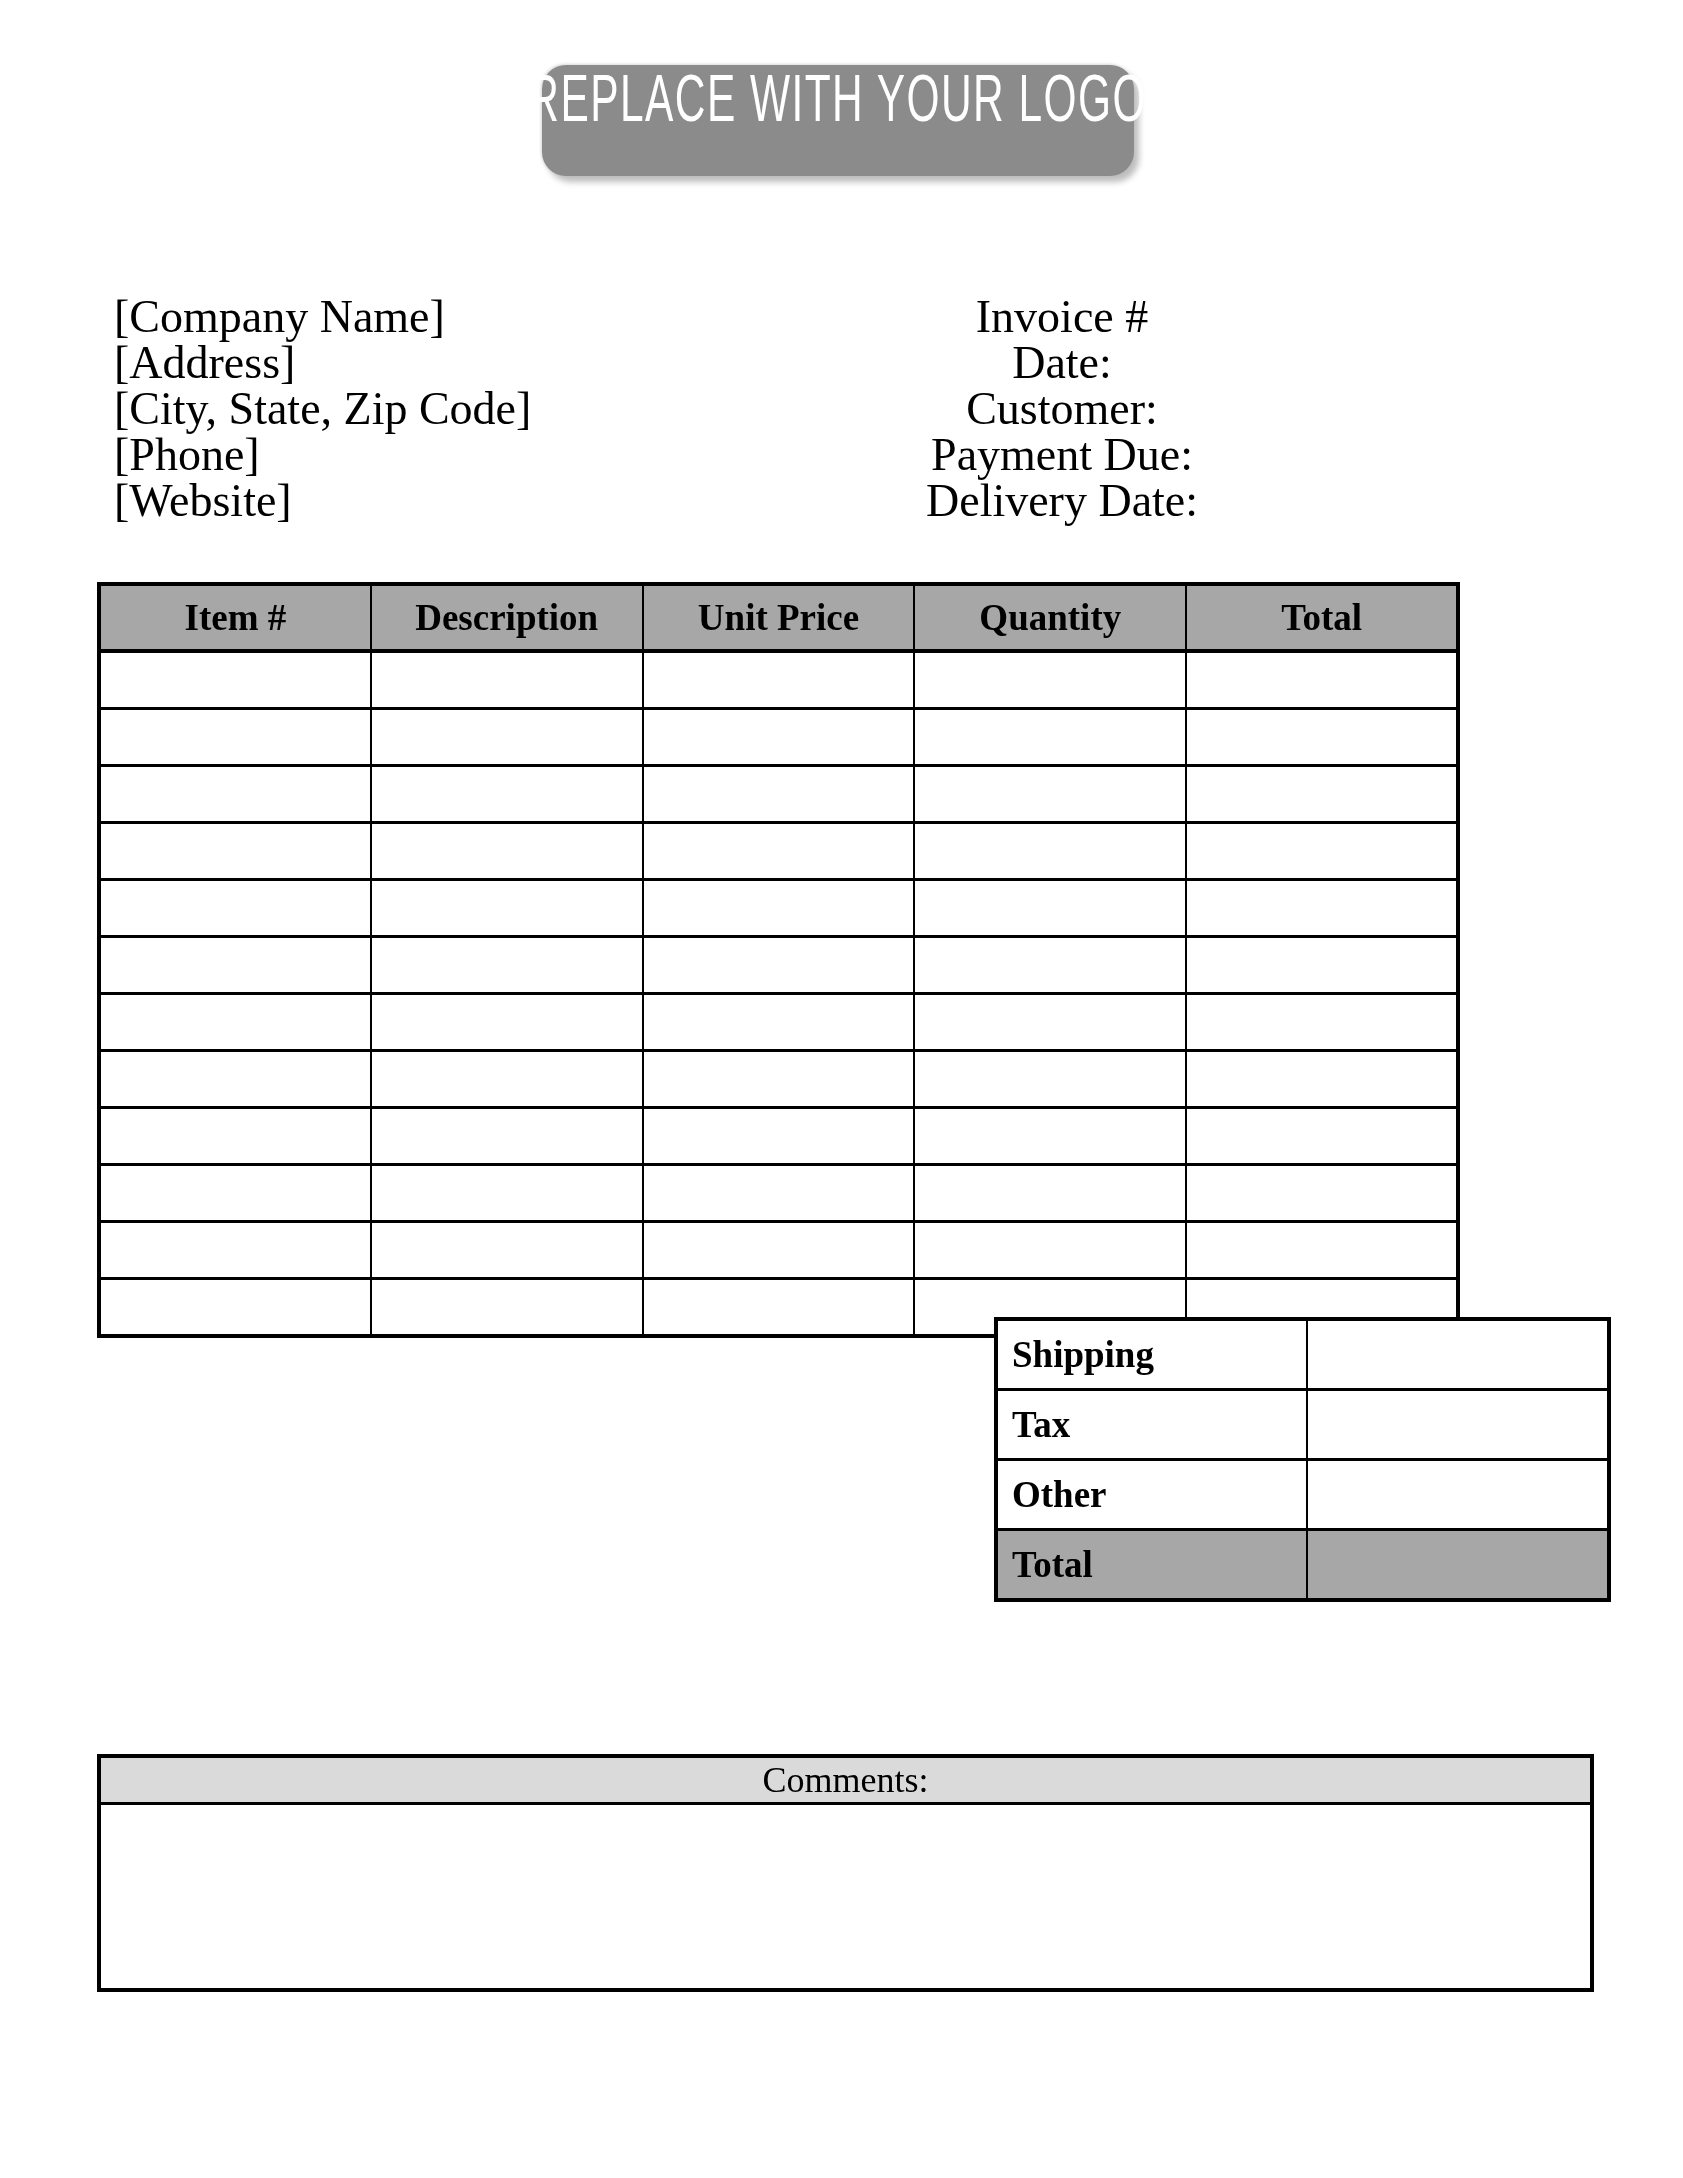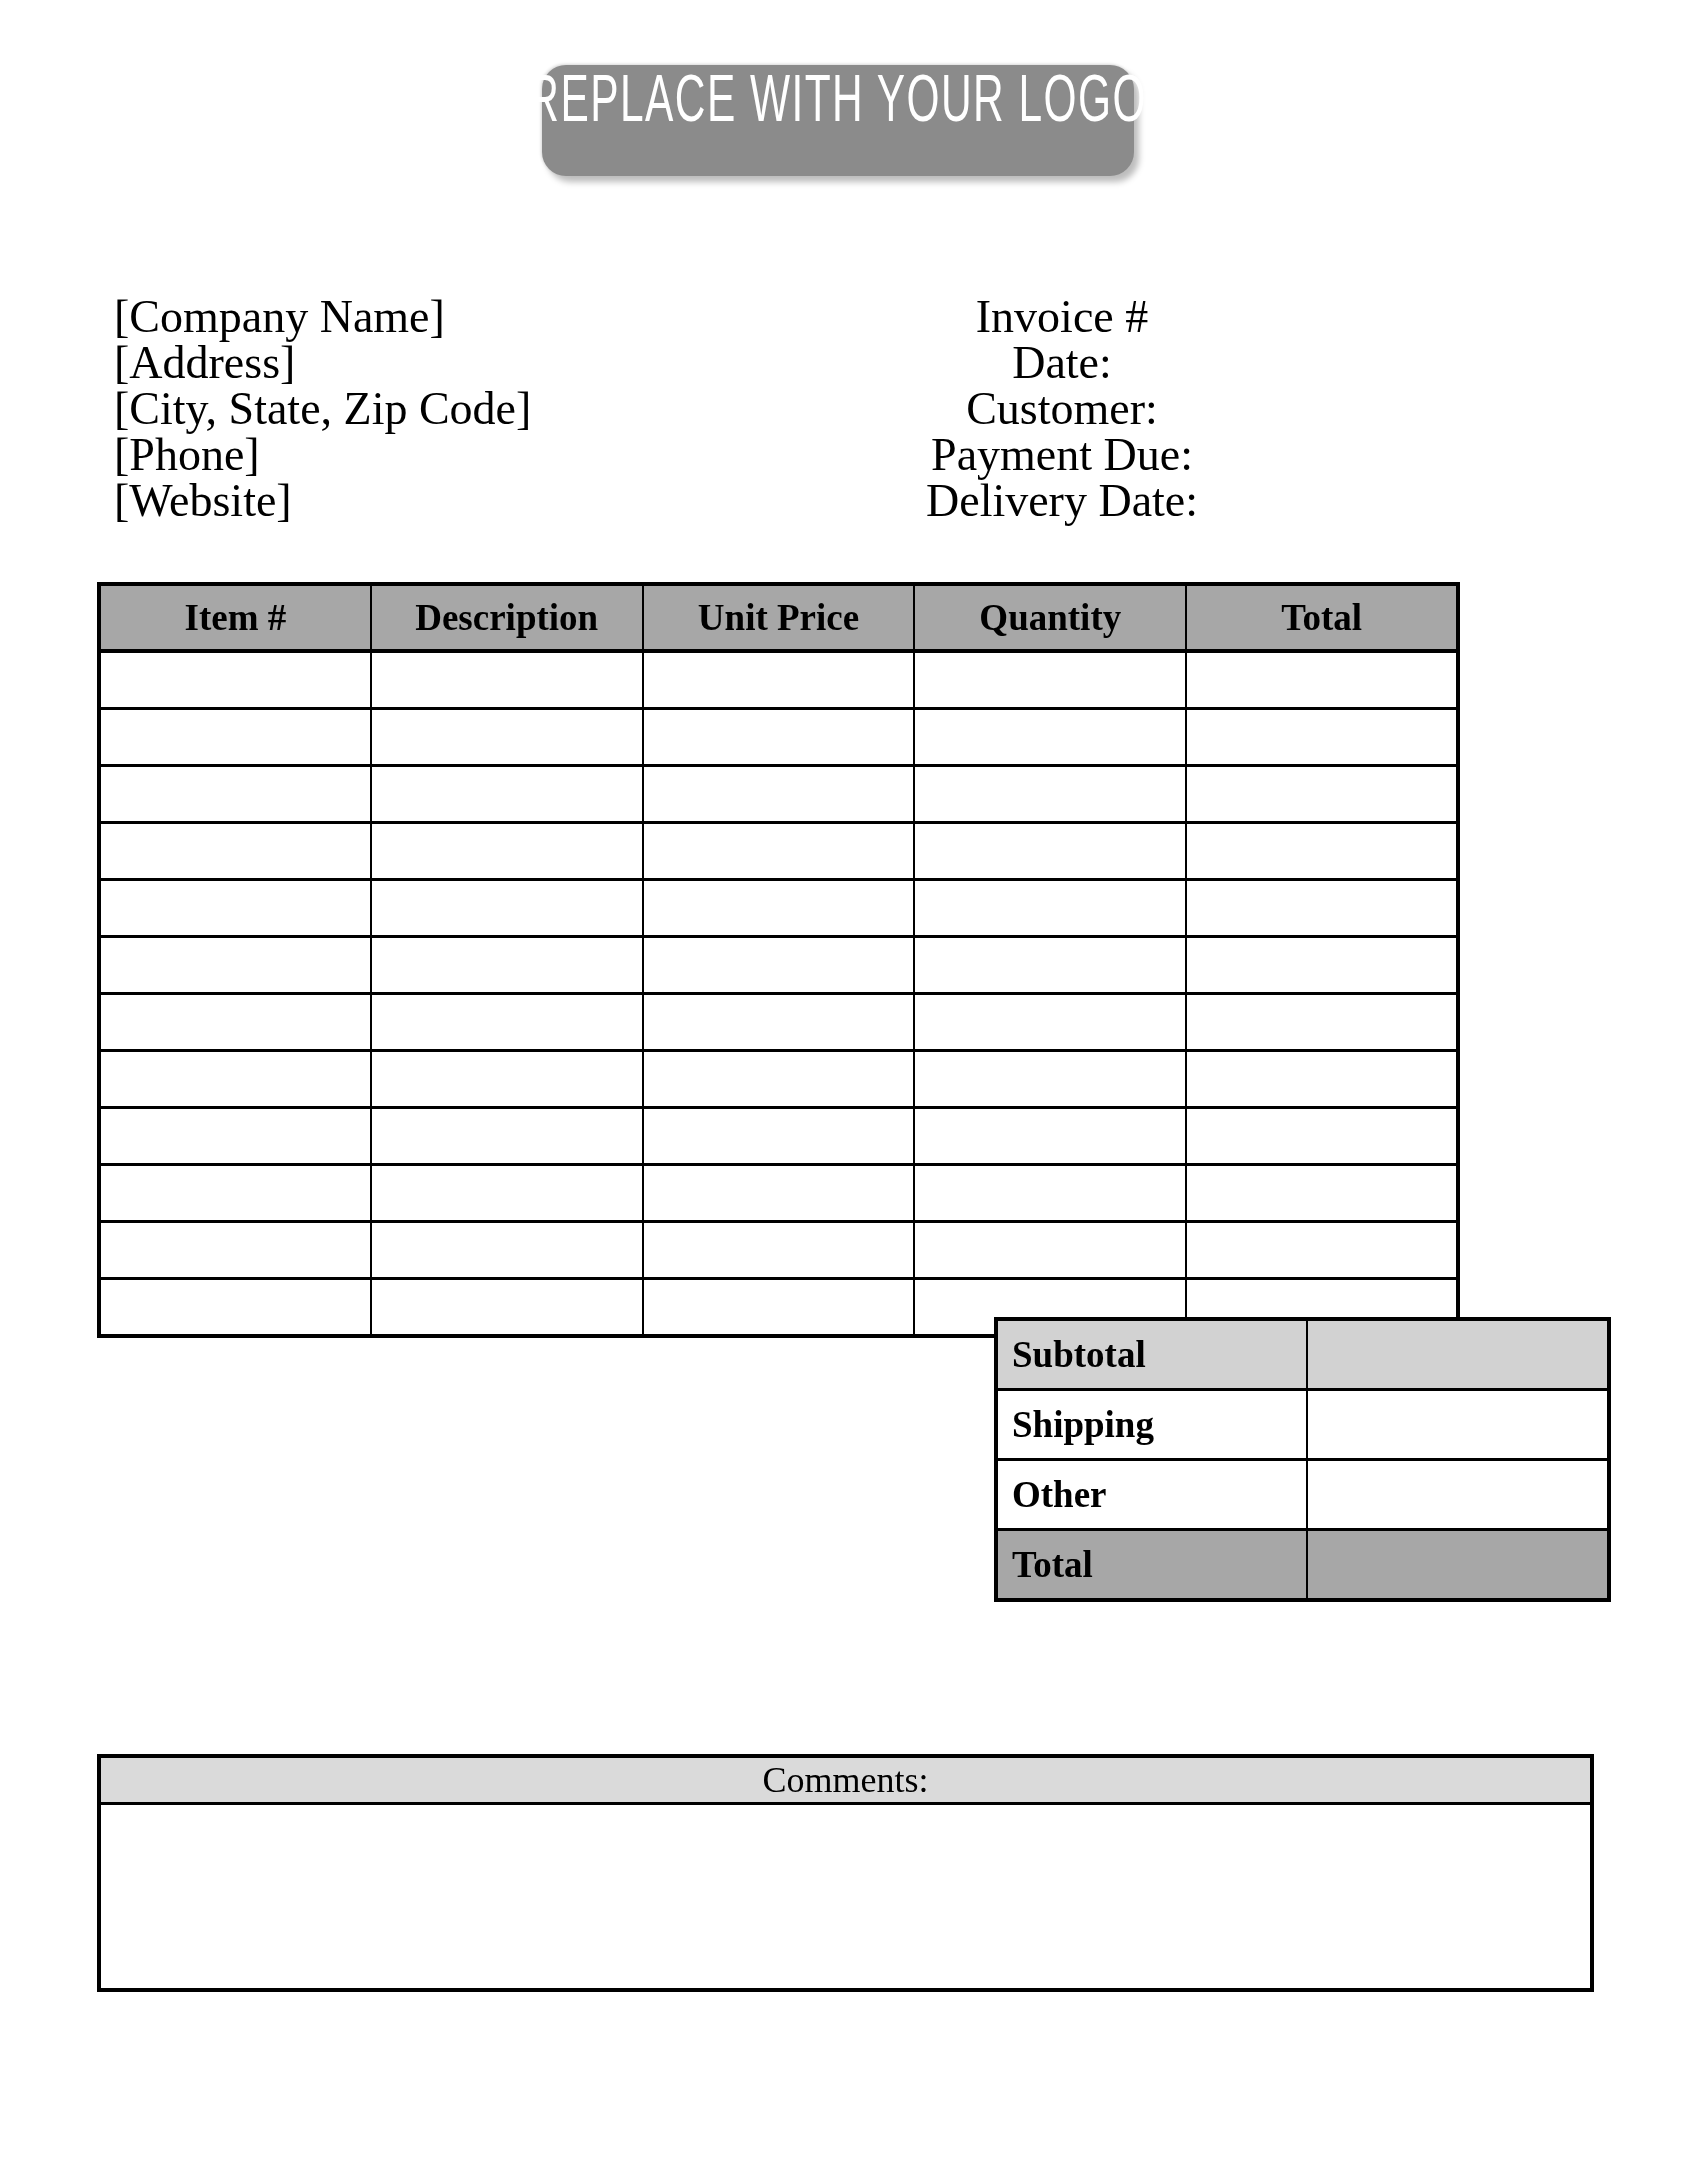--- a/index.html
+++ b/index.html
@@ -196,25 +196,25 @@
           <td></td>
           <td></td>
           <td></td>
         </tr>
       </tbody>
   </table>
 
   <table class="summary-table">
     <tbody>
         <tr>
-          <td class="s-label" style="background: rgb(210, 210, 210);">Subtotal</td>
-          <td class="s-value" style="background: rgb(210, 210, 210);"></td>
-        </tr>
-        <tr>
           <td class="s-label" style="background: rgb(255, 255, 255);">Shipping</td>
+          <td class="s-value" style="background: rgb(255, 255, 255);"></td>
+        </tr>
+        <tr>
+          <td class="s-label" style="background: rgb(255, 255, 255);">Tax</td>
           <td class="s-value" style="background: rgb(255, 255, 255);"></td>
         </tr>
         <tr>
           <td class="s-label" style="background: rgb(255, 255, 255);">Other</td>
           <td class="s-value" style="background: rgb(255, 255, 255);"></td>
         </tr>
         <tr>
           <td class="s-label" style="background: rgb(167, 167, 167);">Total</td>
           <td class="s-value" style="background: rgb(167, 167, 167);"></td>
         </tr>

